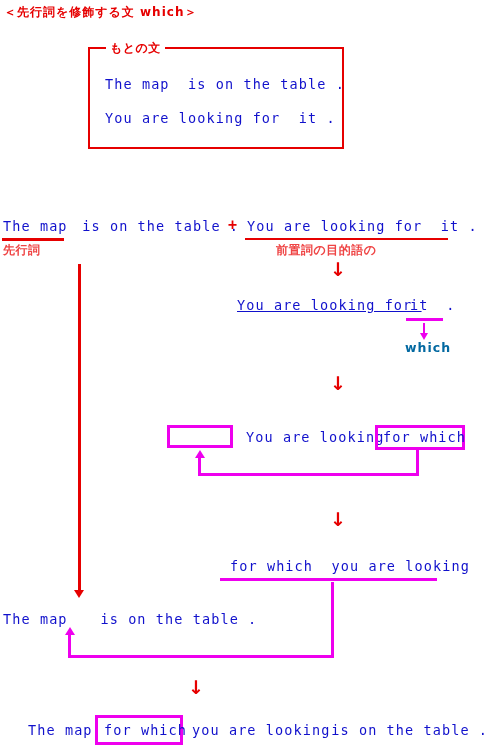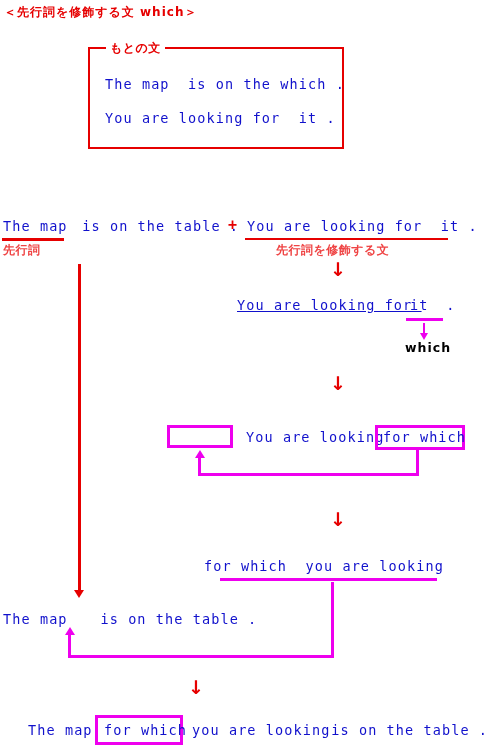--- a/index.html
+++ b/index.html
@@ -36,21 +36,21 @@
     font-size: 13.5px;
     letter-spacing: 1.1px;
   }
   .eng-red {
     color: #e60000;
     font-size: 15px;
     font-weight: bold;
     letter-spacing: 1px;
   }
   .mag {
-    color: #000000;
+    color: #0369a1;
     font-family: "DejaVu Sans", "Liberation Sans", sans-serif;
     font-weight: bold;
     font-size: 12.5px;
     letter-spacing: 1px;
   }
 
   
   .orig-box {
     position: absolute;
     left: 88px; top: 47px;
@@ -112,31 +112,31 @@
   }
 </style>
 </head>
 <body>
 
 <div class="abs title" style="left:4px; top:4px;">＜先行詞を修飾する文 which＞</div>
 
 <div class="orig-box">
   <div class="orig-legend">もとの文</div>
 </div>
-<div class="abs eng" style="left:105px; top:76px;">The map  is on the which .</div>
+<div class="abs eng" style="left:105px; top:76px;">The map  is on the table .</div>
 <div class="abs eng" style="left:105px; top:110px;">You are looking for  it .</div>
 
 <div class="abs eng" style="left:3px; top:218px;">The map</div>
 <div class="rule rule-red" style="left:2px; top:238px; width:62px; height:3px;"></div>
 <div class="abs eng" style="left:73px; top:218px;"> is on the table .</div>
 <div class="abs eng-red" style="left:228px; top:216px;">+</div>
 <div class="abs eng" style="left:247px; top:218px;">You are looking for  it .</div>
 <div class="rule rule-red" style="left:245px; top:238px; width:203px; height:2px;"></div>
 <div class="abs jp" style="left:3px; top:242px;">先行詞</div>
-<div class="abs jp" style="left:276px; top:242px;">先行詞を修飾する文</div>
+<div class="abs jp" style="left:276px; top:242px;">前置詞の目的語の</div>
 
 <div class="rule rule-red" style="left:78px; top:264px; width:3px; height:328px;"></div>
 <div class="arrow-down-red" style="left:74px; top:590px;"></div>
 
 <div class="abs stepglyph" style="left:330px; top:258px;">↓</div>
 
 <div class="abs eng" style="left:237px; top:297px;text-decoration:underline;">You are looking for </div>
 <div class="abs eng" style="left:410px; top:297px;text-align:right;">it</div>
 <div class="abs eng" style="left:437px; top:297px;"> .</div>
 <div class="rule rule-mag" style="left:406px; top:318px; width:37px; height:3px;"></div>
@@ -153,21 +153,21 @@
 <div class="box-mag" style="left:375px; top:425px; width:90px; height:25px;"></div>
 <div class="abs eng" style="left:383px; top:429px;">for which</div>
 
 <div class="rule rule-mag" style="left:416px; top:450px; width:3px; height:26px;"></div>
 <div class="rule rule-mag" style="left:198px; top:473px; width:221px; height:3px;"></div>
 <div class="rule rule-mag" style="left:198px; top:458px; width:3px; height:18px;"></div>
 <div class="arrow-up-mag" style="left:195px; top:450px;"></div>
 
 <div class="abs stepglyph" style="left:330px; top:508px;">↓</div>
 
-<div class="abs eng" style="left:204px; top:558px;">for which  you are looking</div>
+<div class="abs eng" style="left:230px; top:558px;">for which  you are looking</div>
 <div class="rule rule-mag" style="left:220px; top:578px; width:217px; height:3px;"></div>
 
 <div class="abs eng" style="left:3px; top:611px;">The map</div>
 <div class="abs eng" style="left:82px; top:611px;">  is on the table .</div>
 
 <div class="rule rule-mag" style="left:331px; top:582px; width:3px; height:76px;"></div>
 <div class="rule rule-mag" style="left:68px; top:655px; width:266px; height:3px;"></div>
 <div class="rule rule-mag" style="left:68px; top:635px; width:3px; height:23px;"></div>
 <div class="arrow-up-mag" style="left:65px; top:627px;"></div>
 

